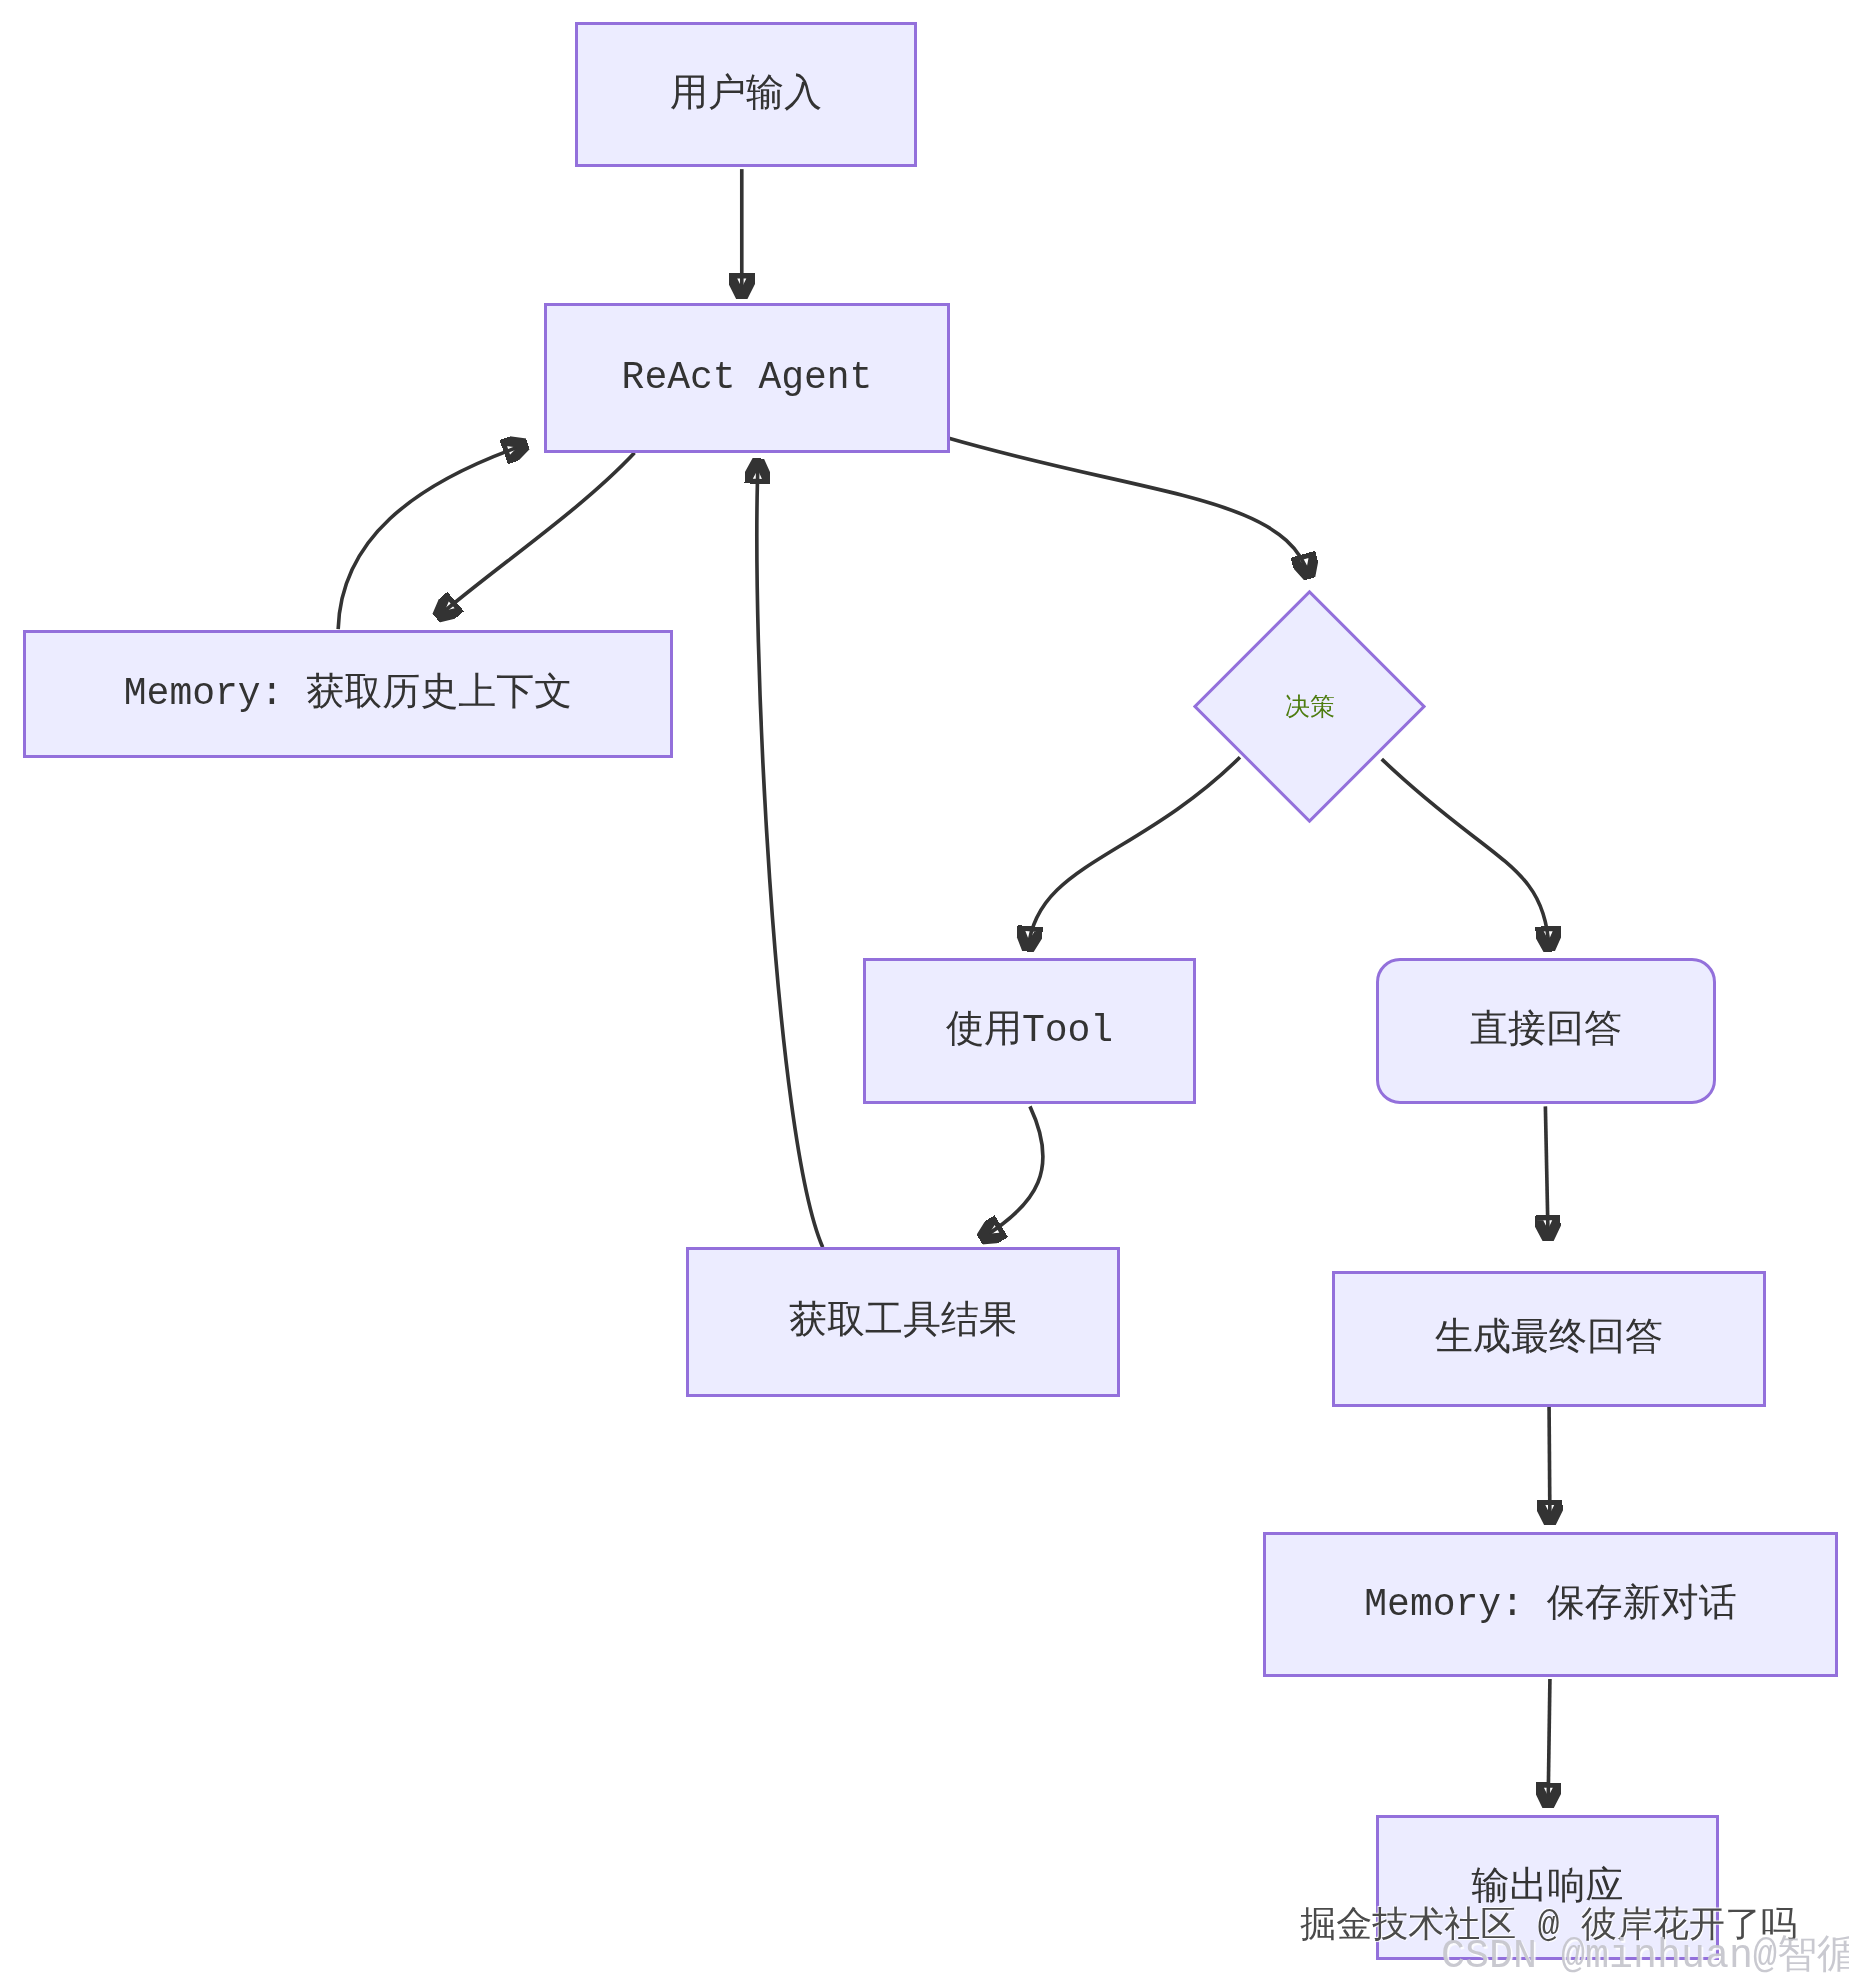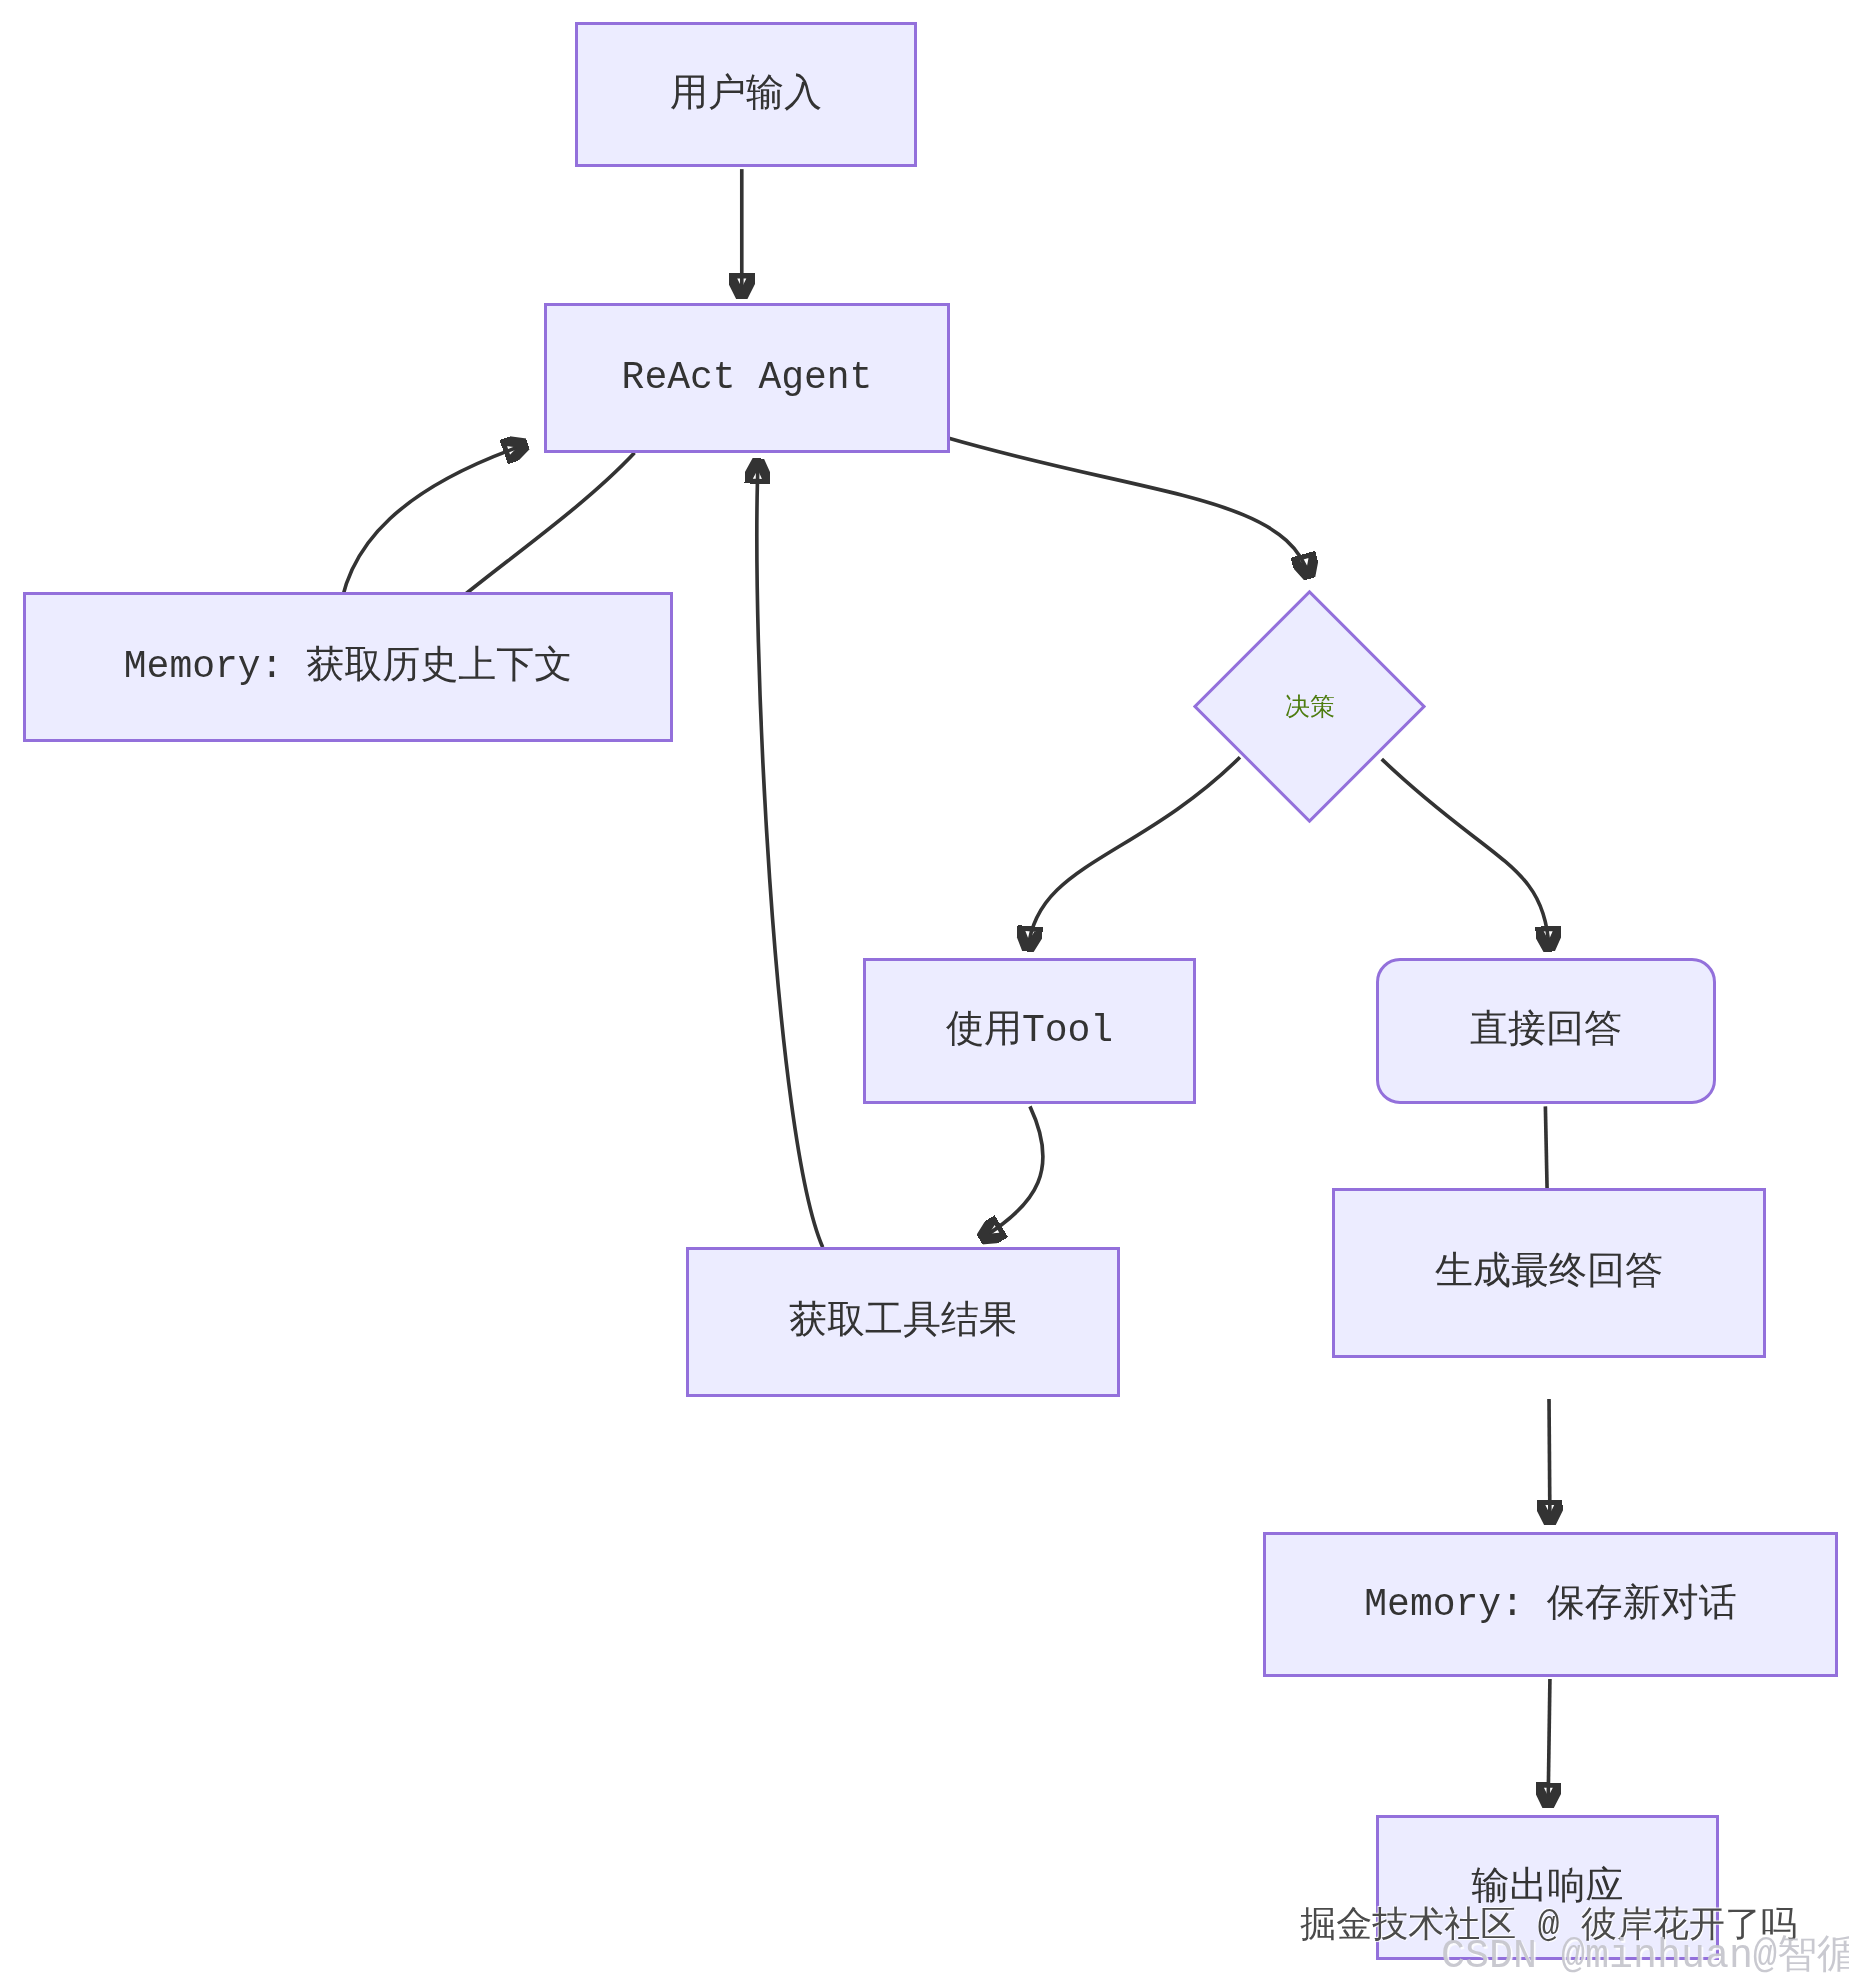--- a/index.html
+++ b/index.html
@@ -33,25 +33,25 @@
     align-items: center;
     justify-content: center;
     text-align: center;
     font-size: 38px;
     line-height: 1.25;
     color: #333333;
     white-space: nowrap;
   }
   .n-user-input      { left: 575px;  top: 22px;   width: 342px; height: 145px; }
   .n-react-agent     { left: 544px;  top: 303px;  width: 406px; height: 150px; }
-  .n-memory-get      { left: 23px;   top: 592px;  width: 650px; height: 150px; }
+  .n-memory-get      { left: 23px;   top: 630px;  width: 650px; height: 128px; }
   .n-use-tool        { left: 863px;  top: 958px; width: 333px; height: 146px; }
   .n-direct-answer   { left: 1376px; top: 958px; width: 340px; height: 146px; border-radius: 24px; }
   .n-tool-result     { left: 686px;  top: 1247px; width: 434px; height: 150px; }
-  .n-final-answer    { left: 1332px; top: 1188px; width: 434px; height: 170px; }
+  .n-final-answer    { left: 1332px; top: 1271px; width: 434px; height: 136px; }
   .n-memory-save     { left: 1263px; top: 1532px; width: 575px; height: 145px; }
   .n-output-response { left: 1376px; top: 1815px; width: 343px; height: 145px; }
 
   .diamond-shape {
     position: absolute;
     left: 1227px; top: 624px;
     width: 165px; height: 165px;
     box-sizing: border-box;
     background: #ECECFF;
     border: 3.6px solid #9370DB;

